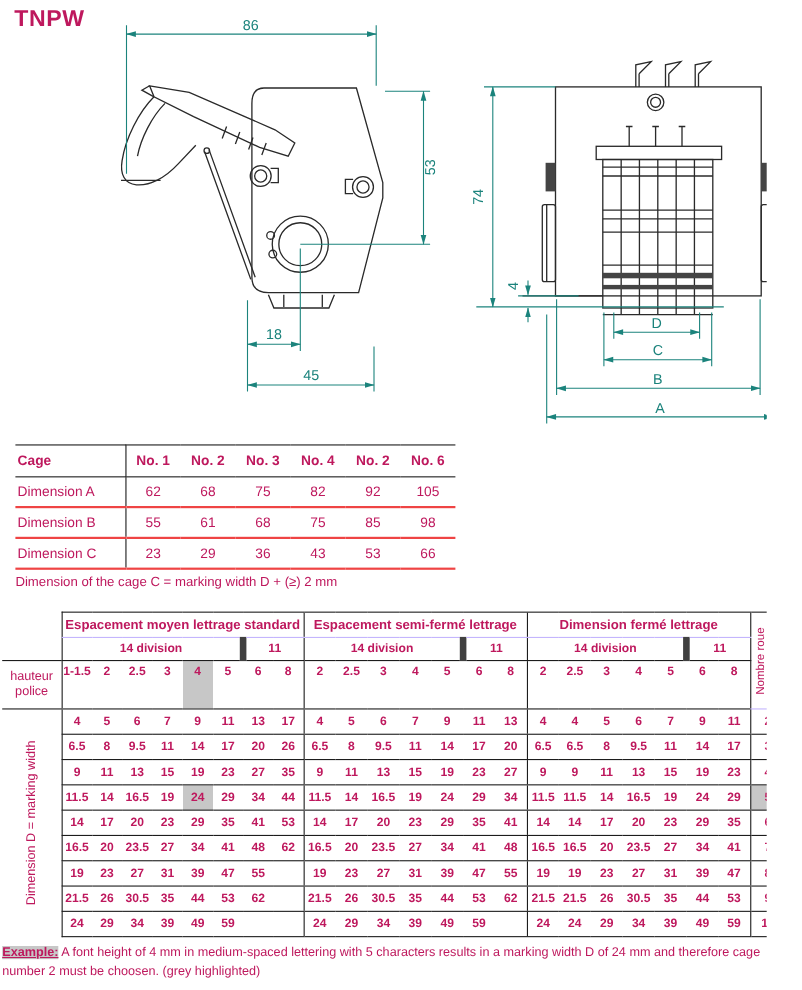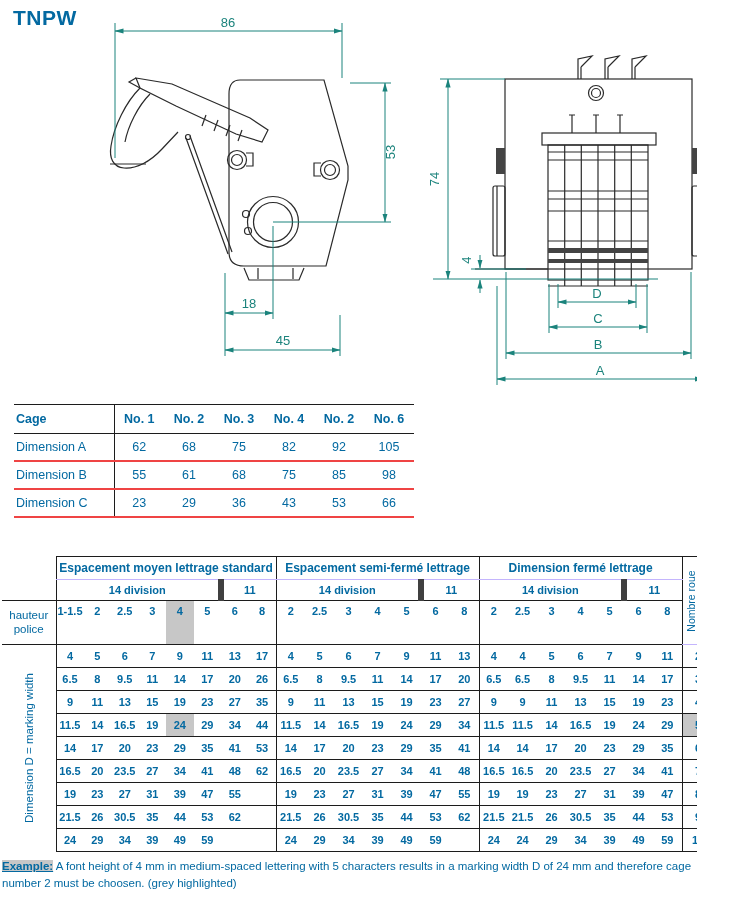--- a/index.html
+++ b/index.html
@@ -1,17 +1,17 @@
 <!DOCTYPE html>
 <html><head>
 <meta charset="utf-8">
 <style>
   html,body{margin:0;padding:0;background:#fff;}
   .page{position:relative;width:697px;height:900px;background:#fff;overflow:hidden;
-        font-family:"Liberation Sans",sans-serif;color:#0369a1;}
+        font-family:"Liberation Sans",sans-serif;color:#be185d;}
   .title{position:absolute;left:13px;top:6px;font-size:21px;font-weight:bold;letter-spacing:.5px;}
   svg text{font-family:"Liberation Sans",sans-serif;}
 
   .svgL{position:absolute;left:88px;top:18px;}
   .svgR{position:absolute;left:426px;top:36px;}
 
   
   .cage{position:absolute;left:14px;top:404px;border-collapse:collapse;table-layout:fixed;
         font-size:12.5px;}
   .cage col.c-lbl{width:100px;} .cage col.c-val{width:50px;}
@@ -221,20 +221,21 @@
           <td class="lblcol">Dimension C</td>
           <td>23</td>
           <td>29</td>
           <td>36</td>
           <td>43</td>
           <td>53</td>
           <td>66</td>
         </tr>
       </tbody>
   </table>
+  <div class="cage-note">Dimension of the cage C = marking width D + (≥) 2 mm</div>
 
   <table class="matrix">
     <colgroup>
       <col style="width:54px">
       <col span="8" style="width:27.5px">
       <col span="7" style="width:29px">
       <col span="7" style="width:29px">
       <col style="width:32px">
     </colgroup>
     <thead>

